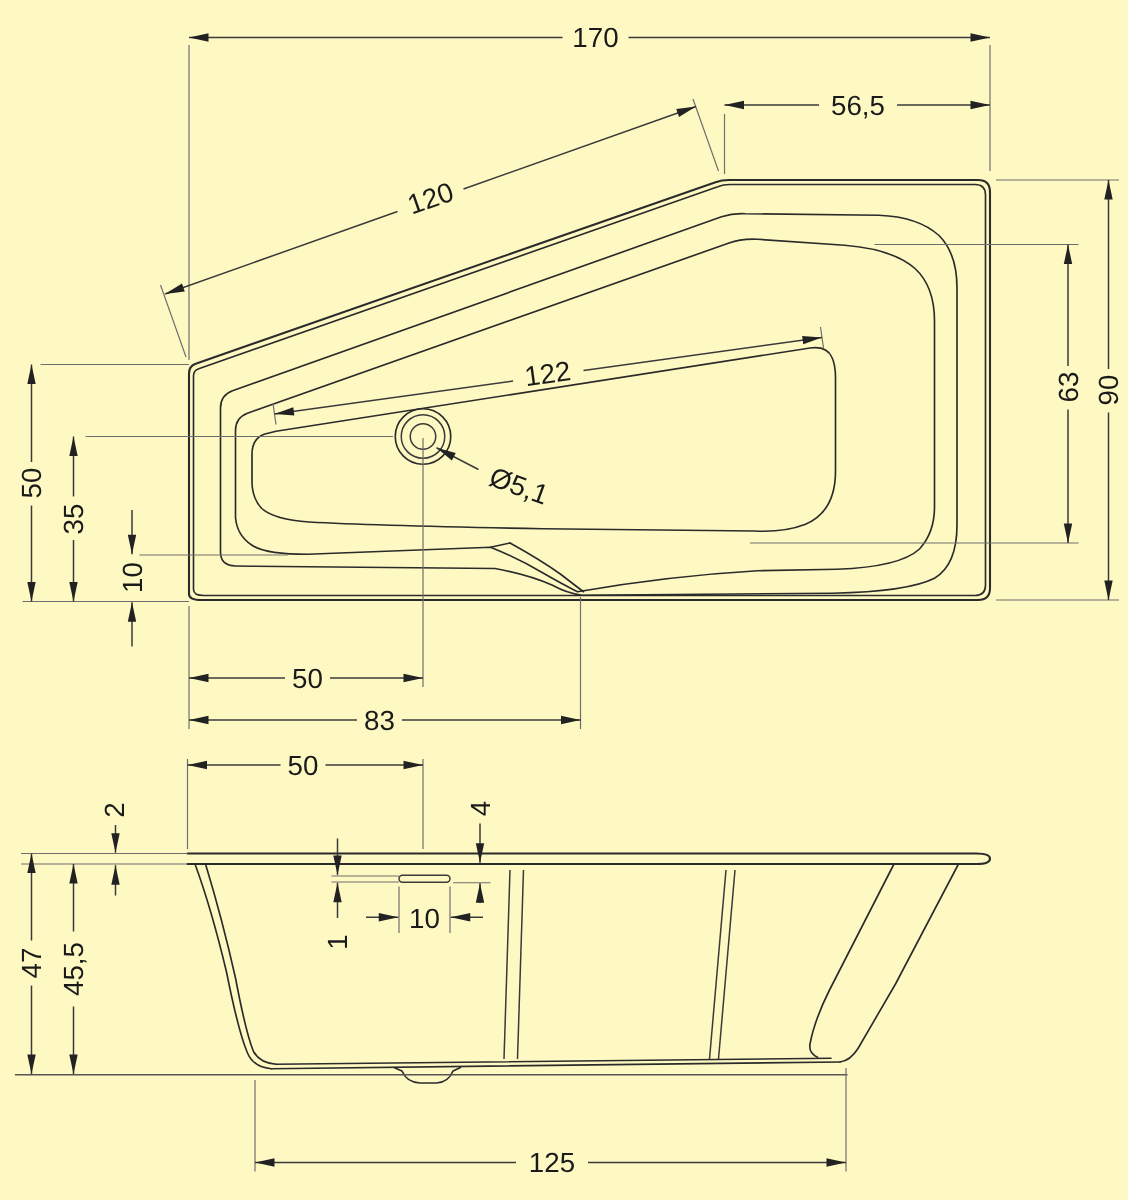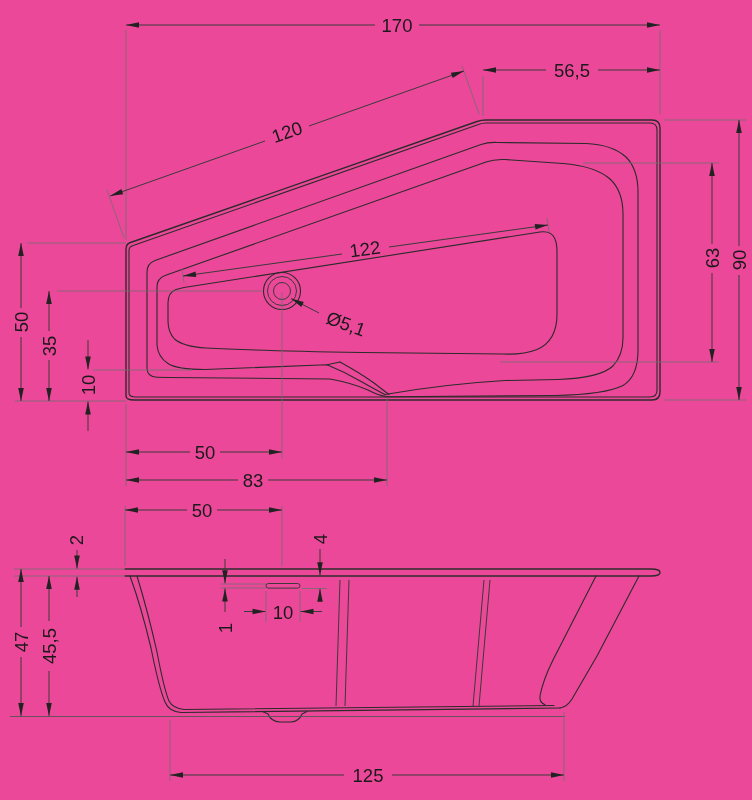--- a/index.html
+++ b/index.html
@@ -1,16 +1,16 @@
 <!DOCTYPE html>
 <html><head>
 <meta charset="utf-8">
 <style>
   html,body{margin:0;padding:0;background:#ffffff;}
-  .stage{width:752px;height:800px;position:relative;background:#ec4899;overflow:hidden;}
+  .stage{width:752px;height:800px;position:relative;background:#fef9c3;overflow:hidden;}
   svg{display:block;}
   .o  {fill:none;stroke:#2b2b2b;stroke-width:1.4;stroke-linejoin:round;stroke-linecap:round;}
   .o2 {fill:none;stroke:#2b2b2b;stroke-width:1.1;stroke-linejoin:round;stroke-linecap:round;}
   .d  {fill:none;stroke:#3a3a3a;stroke-width:1;stroke-linecap:butt;}
   .t  {fill:none;stroke:#6e6e6e;stroke-width:0.8;stroke-linecap:butt;}
   .g  {fill:none;stroke:#555;stroke-width:0.9;}
   text{font-family:"Liberation Sans","DejaVu Sans",sans-serif;font-size:18.5px;fill:#1a1a1a;}
   .mid{text-anchor:middle;dominant-baseline:central;}
 </style>
 </head>

